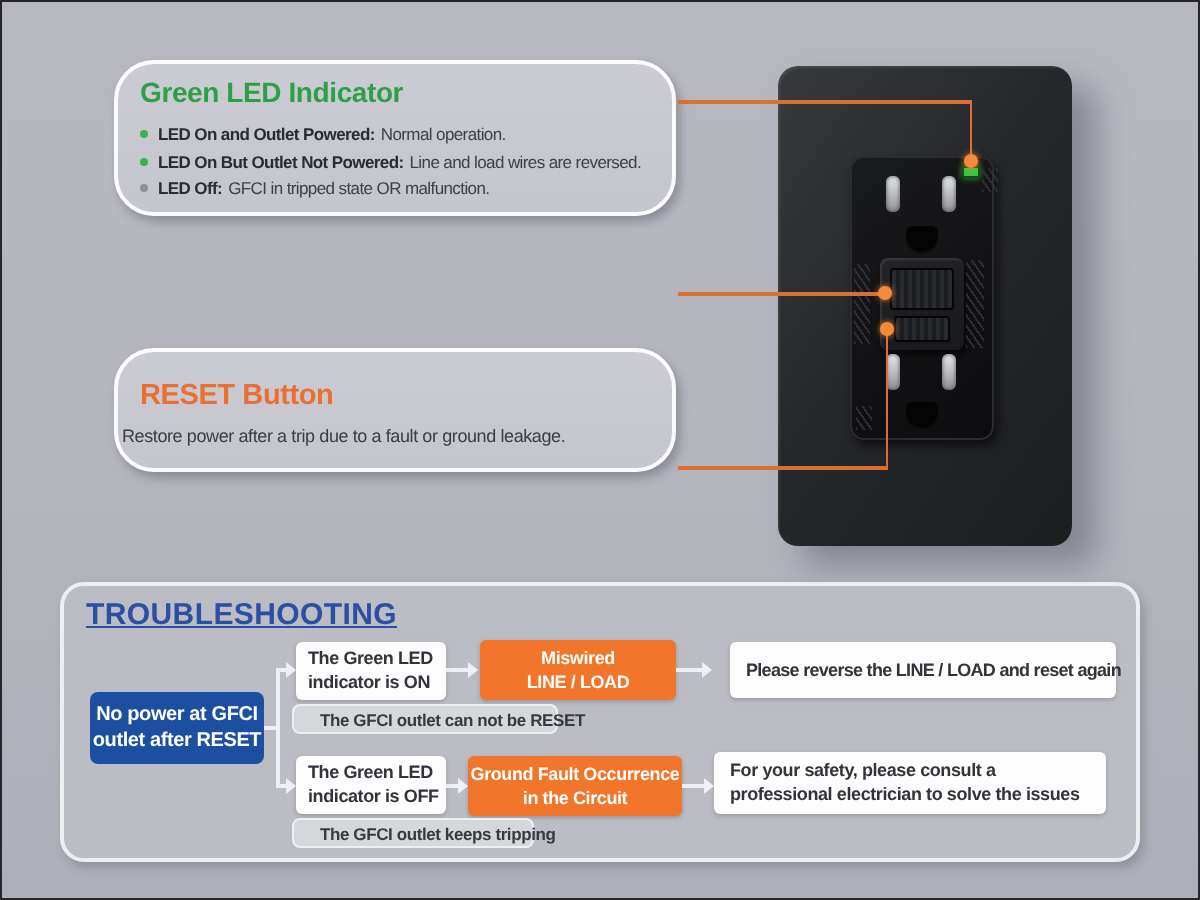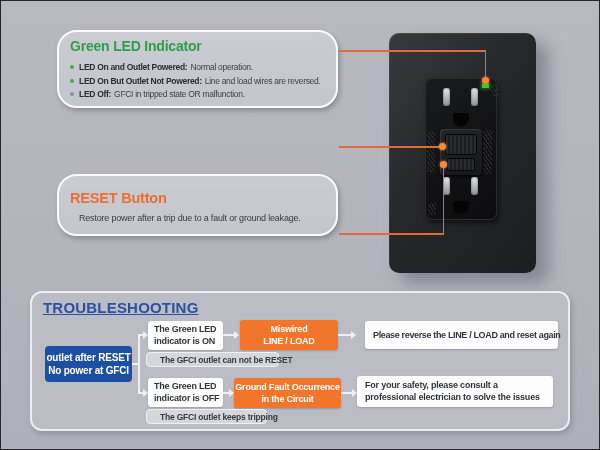--- a/index.html
+++ b/index.html
@@ -15,21 +15,21 @@
     background:linear-gradient(180deg,#cbccd3,#c4c5cd);
     border:2px solid #fbfbfd;border-radius:20px;
     box-shadow:2px 3px 5px rgba(92,93,104,.45);
   }
   .co-led{top:30px;height:78px;}
   .co-reset{top:126px;height:62px;margin-top:48px;}
   .co-test{top:204px;height:64px;}
   .co-title{position:absolute;left:11px;top:6px;font-weight:bold;font-size:14px;letter-spacing:-.2px;}
   .co-title.green{color:#2f9e48;}
   .co-title.orange{color:#eb6e32;top:9px;font-size:14.5px;}
-  .co-desc{position:absolute;left:20px;top:31px;font-size:9px;letter-spacing:-.2px;color:#3b3c42;white-space:nowrap;}
+  .co-desc{position:absolute;left:2px;top:31px;font-size:9px;letter-spacing:-.2px;color:#3b3c42;white-space:nowrap;}
   .bullets{position:absolute;left:11px;top:30px;right:2px;}
   .bullet-row{display:flex;align-items:flex-start;margin-bottom:3.5px;white-space:nowrap;font-size:8.5px;letter-spacing:-.3px;color:#3f4046;}
   .bdot{flex:0 0 auto;width:4px;height:4px;border-radius:50%;background:#3fae4e;margin:3px 5px 0 0;}
   .bullet-row:nth-child(3) .bdot{background:#8f9096;}
   .blabel{font-weight:bold;color:#2b2c32;margin-right:3px;}
   
   .wallplate{
     position:absolute;left:389px;top:33px;width:147px;height:240px;border-radius:10px;
     background:linear-gradient(125deg,#38393c 0%,#26272a 45%,#1d1e20 100%);
     box-shadow:12px 10px 16px rgba(104,105,116,.6), inset 1px 1px 1px rgba(255,255,255,.08);
@@ -143,22 +143,22 @@
   <div class="odot" style="left:439px;top:143px;"></div>
 
   <div class="oline" style="left:339px;top:233px;width:105px;height:1.5px;"></div>
   <div class="oline" style="left:442.5px;top:165px;width:1.5px;height:69px;"></div>
   <div class="odot" style="left:440px;top:161px;"></div>
 
   <div class="panel"></div>
   <div class="ts-title">TROUBLESHOOTING</div>
 
   <div class="fbox fb-blue">
+    <span>No power at GFCI</span>
     <span>outlet after RESET</span>
-    <span>No power at GFCI</span>
   </div>
 
   <div class="fbox fb-white fb-cond fb-cond1">
     <span>The Green LED</span>
     <span>indicator is ON</span>
   </div>
   <div class="fbox fb-orange fb-cause1">
     <span>Miswired</span>
     <span>LINE / LOAD</span>
   </div>

